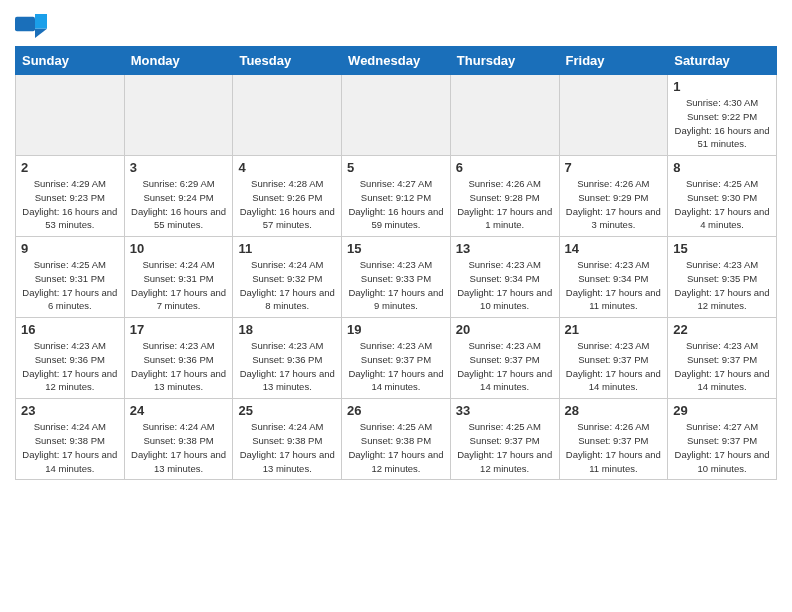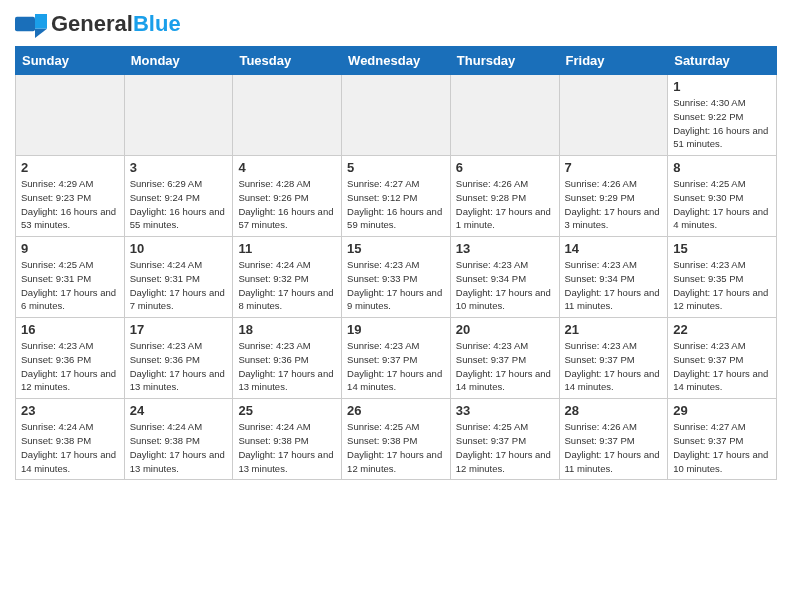--- a/index.html
+++ b/index.html
@@ -80,39 +80,37 @@
     .day-number {
       font-size: 13px;
       font-weight: bold;
       color: #333;
       margin-bottom: 2px;
     }
     .day-info {
       font-size: 9.5px;
       color: #333;
       line-height: 1.45;
+      text-align: center;
     }
     tr.week-row td {
       min-height: 75px;
     }
   </style>
 </head>
 <body>
 
 <div class="page">
   <div class="header">
     <div class="logo">
       <svg class="logo-icon" viewBox="0 0 48 42" xmlns="http://www.w3.org/2000/svg">
         <rect x="0" y="10" width="30" height="22" rx="3" fill="#1a6fba"></rect>
         <polygon points="30,6 48,6 48,28 30,28" fill="#1a9fea"></polygon>
         <polygon points="30,28 48,28 30,42" fill="#1a6fba"></polygon>
       </svg>
-      <div>
-        <div class="logo-text">General<span style="color:#1a9fea">Blue</span></div>
-      </div>
     </div>
     <div class="title-block">
       <div class="month-title"></div>
       <div class="subtitle"></div>
     </div>
   </div>
 
   <table class="calendar">
     <thead>
       <tr>

